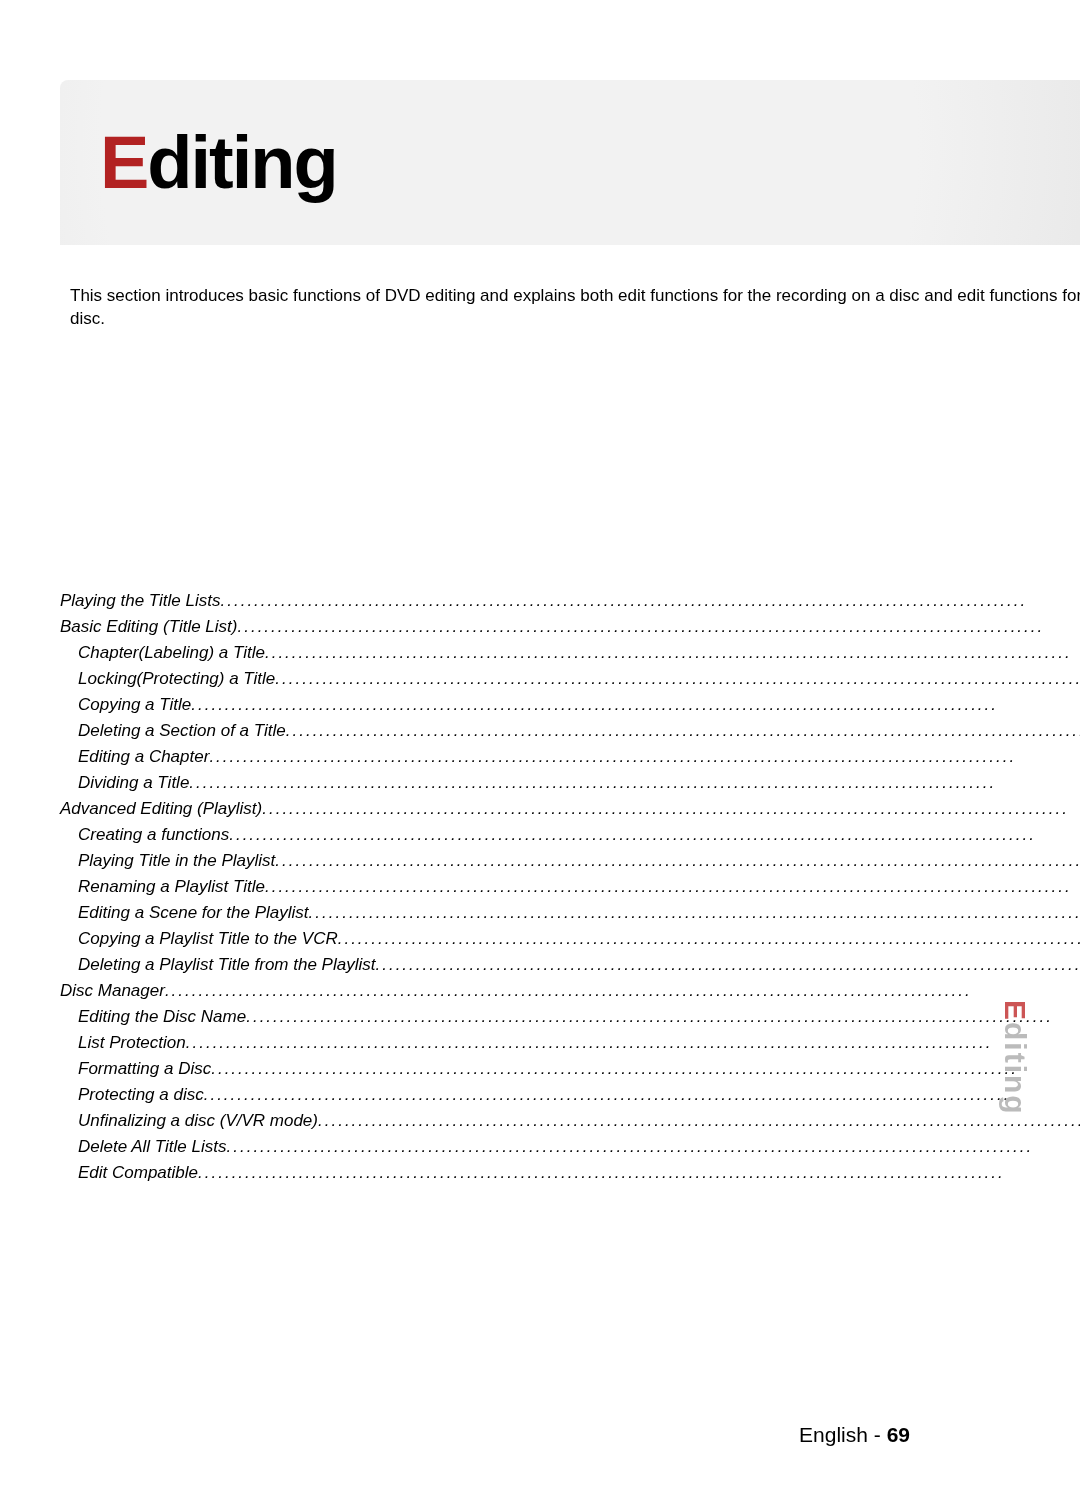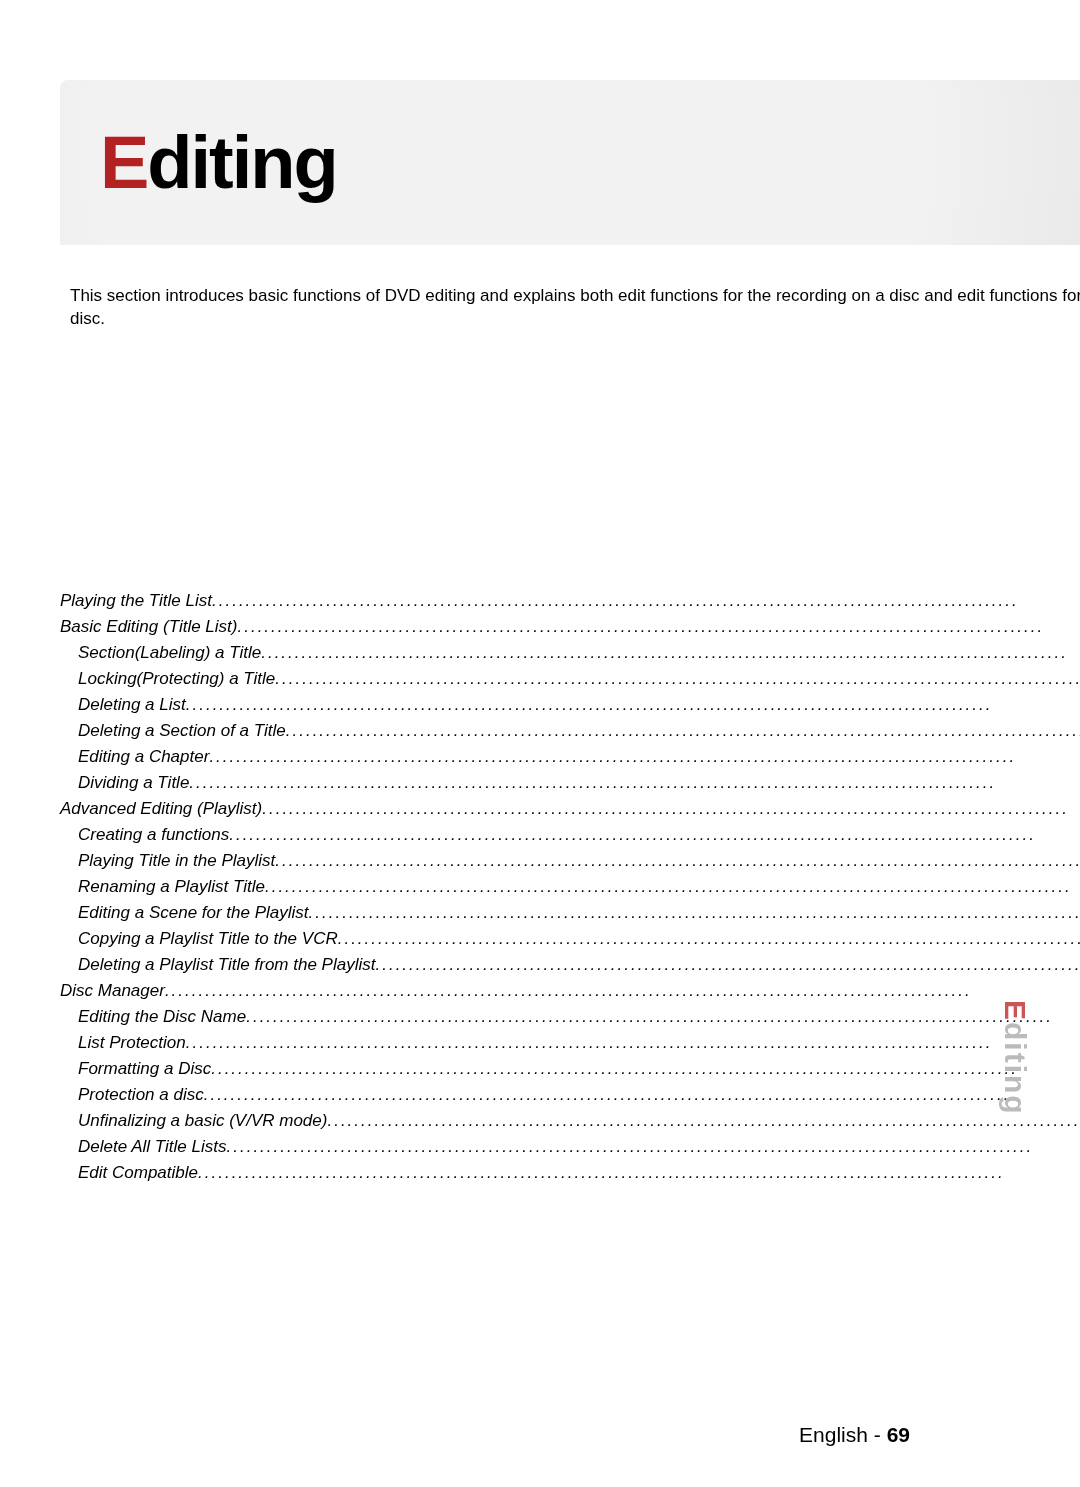--- a/index.html
+++ b/index.html
@@ -27,37 +27,37 @@
 
 <div class="page">
   <div class="columns">
     <div class="left-col">
       <div class="section-head">
         <span class="letter-e">E</span><span class="rest">diting</span>
       </div>
       <p class="intro-text">This section introduces basic functions of DVD editing and explains both edit functions for the recording on a disc and edit functions for the entire disc.</p>
       <div class="toc" id="toc">
           <div class="toc-row indent0">
-            <span class="toc-name">Playing the Title List</span>
+            <span class="toc-name">Playing the Title Lists</span>
             <span class="toc-fill"></span>
           </div>
           <div class="toc-row indent0">
             <span class="toc-name">Basic Editing (Title List)</span>
             <span class="toc-fill"></span>
           </div>
           <div class="toc-row indent1">
-            <span class="toc-name">Section(Labeling) a Title</span>
+            <span class="toc-name">Chapter(Labeling) a Title</span>
             <span class="toc-fill"></span>
           </div>
           <div class="toc-row indent1">
             <span class="toc-name">Locking(Protecting) a Title</span>
             <span class="toc-fill"></span>
           </div>
           <div class="toc-row indent1">
-            <span class="toc-name">Deleting a List</span>
+            <span class="toc-name">Copying a Title</span>
             <span class="toc-fill"></span>
           </div>
           <div class="toc-row indent1">
             <span class="toc-name">Deleting a Section of a Title</span>
             <span class="toc-fill"></span>
           </div>
           <div class="toc-row indent1">
             <span class="toc-name">Editing a Chapter</span>
             <span class="toc-fill"></span>
           </div>
@@ -103,25 +103,25 @@
           </div>
           <div class="toc-row indent1">
             <span class="toc-name">List Protection</span>
             <span class="toc-fill"></span>
           </div>
           <div class="toc-row indent1">
             <span class="toc-name">Formatting a Disc</span>
             <span class="toc-fill"></span>
           </div>
           <div class="toc-row indent1">
-            <span class="toc-name">Protection a disc</span>
+            <span class="toc-name">Protecting a disc</span>
             <span class="toc-fill"></span>
           </div>
           <div class="toc-row indent1">
-            <span class="toc-name">Unfinalizing a basic (V/VR mode)</span>
+            <span class="toc-name">Unfinalizing a disc (V/VR mode)</span>
             <span class="toc-fill"></span>
           </div>
           <div class="toc-row indent1">
             <span class="toc-name">Delete All Title Lists</span>
             <span class="toc-fill"></span>
           </div>
           <div class="toc-row indent1">
             <span class="toc-name">Edit Compatible</span>
             <span class="toc-fill"></span>
           </div>

